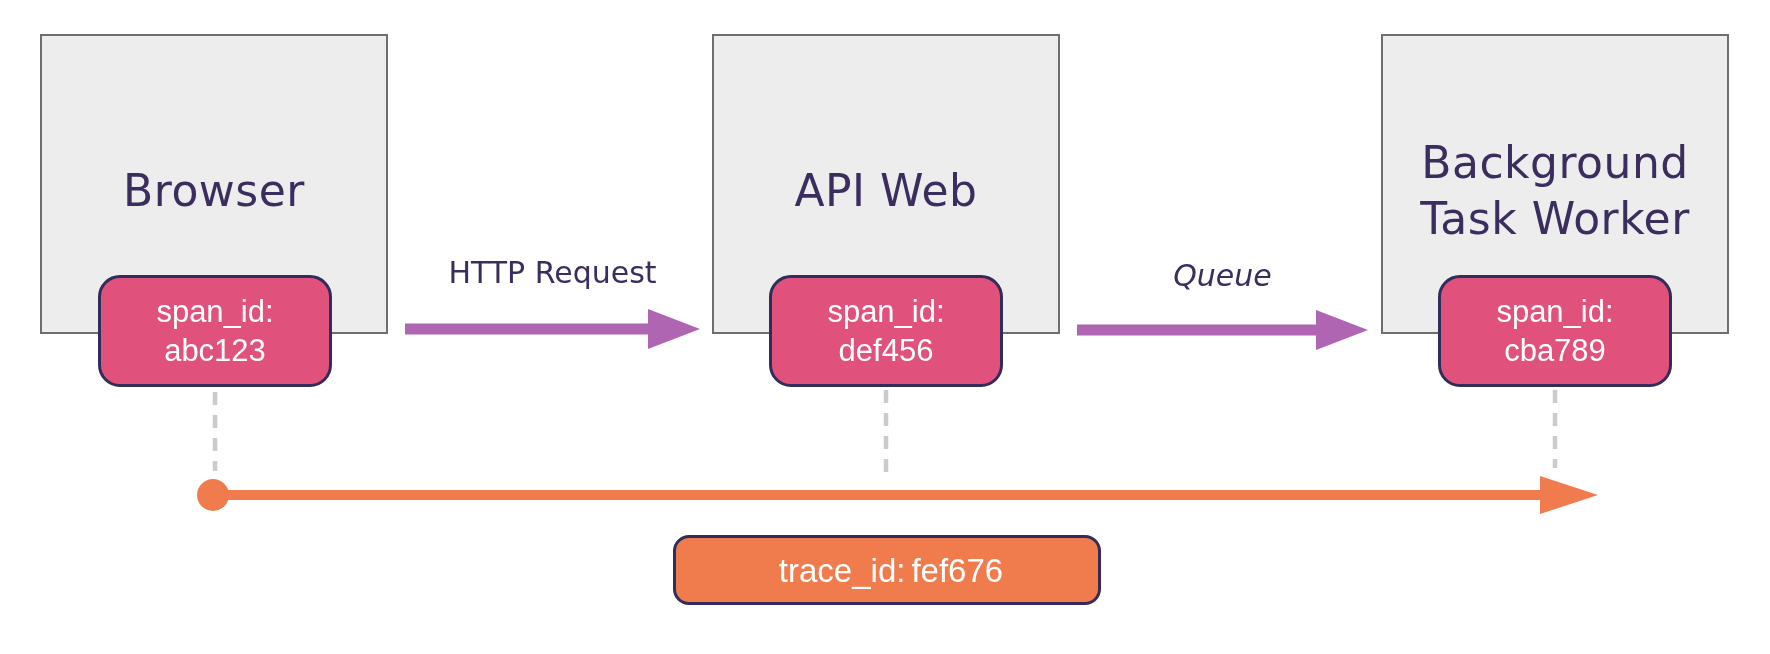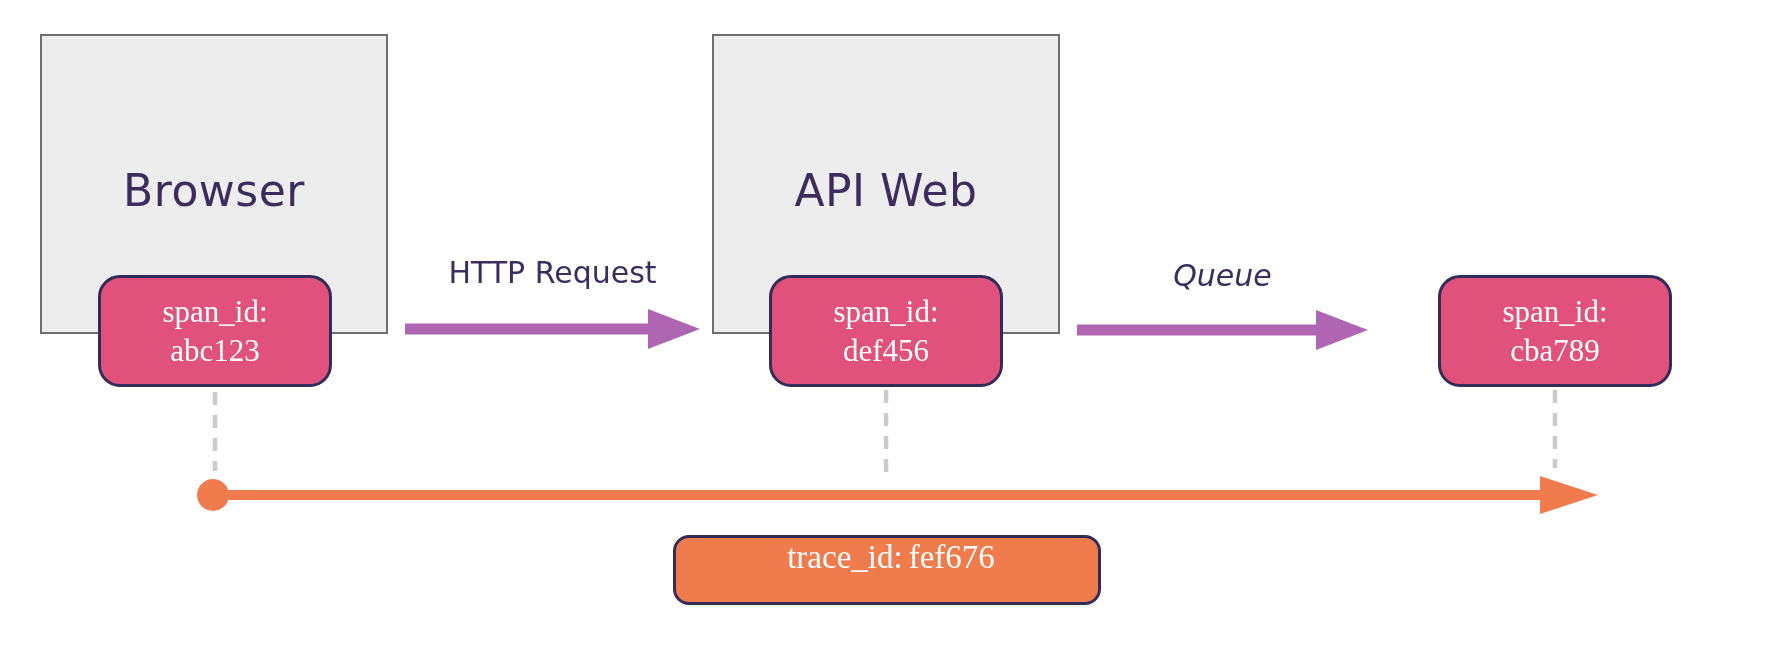--- a/index.html
+++ b/index.html
@@ -47,35 +47,35 @@
     position:absolute;top:275px;width:234px;height:112px;
     background:var(--span_badge_bg);
     border:3px solid var(--badge_border);
     border-radius:22px;
     box-sizing:border-box;
     display:flex;flex-direction:column;justify-content:center;align-items:center;
     z-index:3;
   }
   .badge-text{
     color:var(--badge_text);
-    font-family:Liberation Serif, serif;
+    font-family:Liberation Sans, sans-serif;
     font-size:31px;line-height:39px;text-align:center;white-space:pre;
   }
   .edge-label{
     position:absolute;top:247px;
     color:var(--title_text);
     font-size:30px;text-align:center;z-index:2;margin-top:8px;
   }
   .trace-badge{
     position:absolute;left:673px;top:535px;width:428px;height:70px;
     background:var(--timeline_orange);
     border:3px solid var(--badge_border);
     border-radius:16px;
     box-sizing:border-box;
-    display:flex;justify-content:center;gap:6px;
+    display:flex;justify-content:center;align-items:center;gap:6px;
     z-index:3;
     padding-left:8px;
   }
   .trace-badge .badge-text{font-size:33px;}
 </style>
 </head>
 <body>
 
 <div class="canvas">
 
@@ -113,20 +113,26 @@
       <div>API Web</div>
     </div>
   </div>
   <div class="span-badge" style="left:769px;">
     <div class="badge-text">span_id:</div>
     <div class="badge-text">def456</div>
   </div>
 
   <div class="edge-label" style="left:1077px;width:291px;top:250px;font-style:italic;">Queue</div>
 
+  <div class="node" style="left:1381px;">
+    <div class="node-title">
+      <div>Background</div>
+      <div>Task Worker</div>
+    </div>
+  </div>
   <div class="span-badge" style="left:1438px;">
     <div class="badge-text">span_id:</div>
     <div class="badge-text">cba789</div>
   </div>
 
   <div class="trace-badge">
     <span class="badge-text">trace_id:</span>
     <span class="badge-text">fef676</span>
   </div>
 

